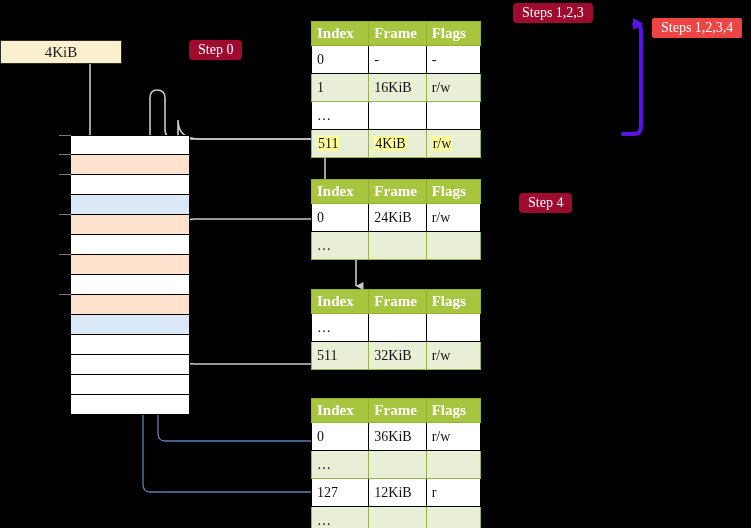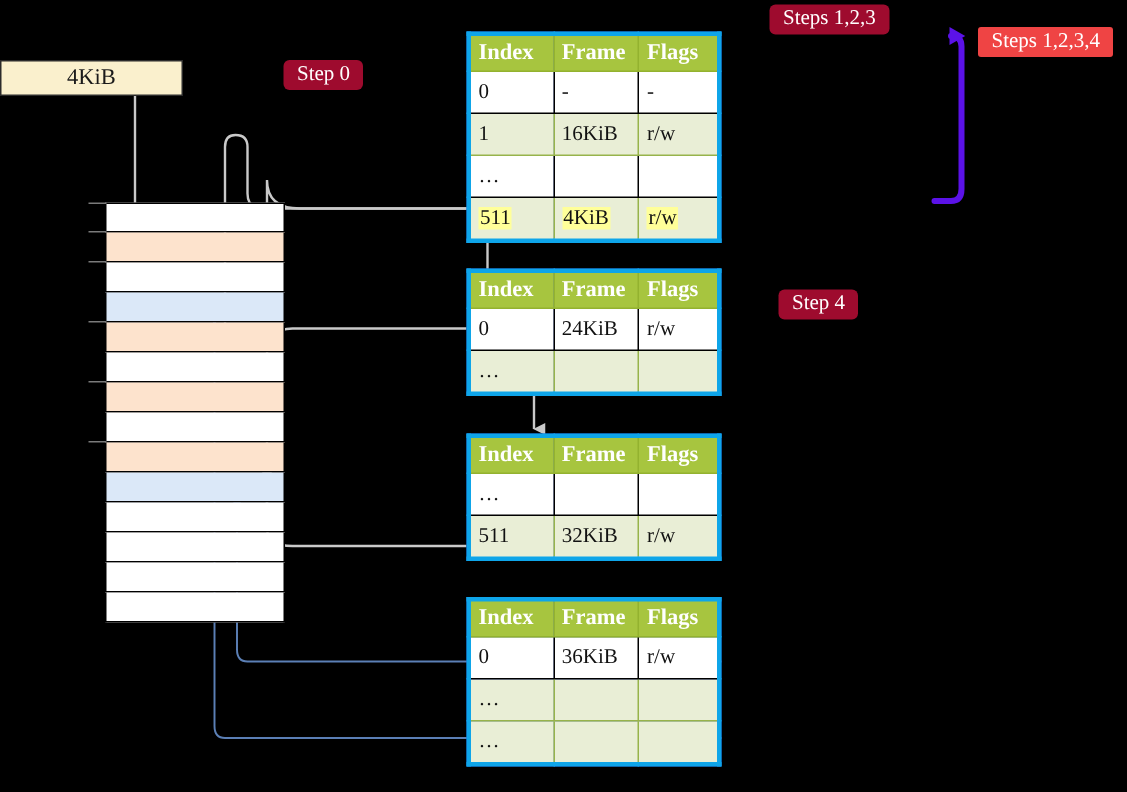--- a/index.html
+++ b/index.html
@@ -45,21 +45,21 @@
   .badge.red{background:#9e0b2e;}
   .badge.violet{background:#ef4444;border-radius:2px;}
   #badge-step0{left:189px;top:40px;text-align:right;}
   #badge-step4{left:519px;top:157px;margin-top:36px;}
   #badge-steps123{left:513px;top:3px;text-align:center;}
   #badge-steps1234{left:652px;top:18px;}
 
   
   .ptable{
     position:absolute;width:170px;border-collapse:collapse;
-    background:#1d4ed8;border:3px solid #0ea5e9;
+    background:#a16207;border:1px solid #0ea5e9;
     font-size:14px;line-height:1;
   }
   .ptable th{
     background:#a7c53f;color:#ffffff;font-weight:bold;
     text-align:left;padding:4px 5px;border:1px solid #93b22f;
     font-size:15px;
   }
   .ptable td{
     padding:4px 5px;border:1px solid #000;color:#111;height:19px;
     vertical-align:middle;white-space:nowrap;
@@ -279,20 +279,25 @@
           <tr class="plain">
             <td>0</td>
             <td>36KiB</td>
             <td>r/w</td>
           </tr>
           <tr class="alt">
             <td>…</td>
             <td></td>
             <td></td>
           </tr>
+          <tr class="plain">
+            <td>127</td>
+            <td>12KiB</td>
+            <td>r</td>
+          </tr>
           <tr class="alt">
             <td>…</td>
             <td></td>
             <td></td>
           </tr>
         </tbody>
       </table>
     </div>
 
 </div>

